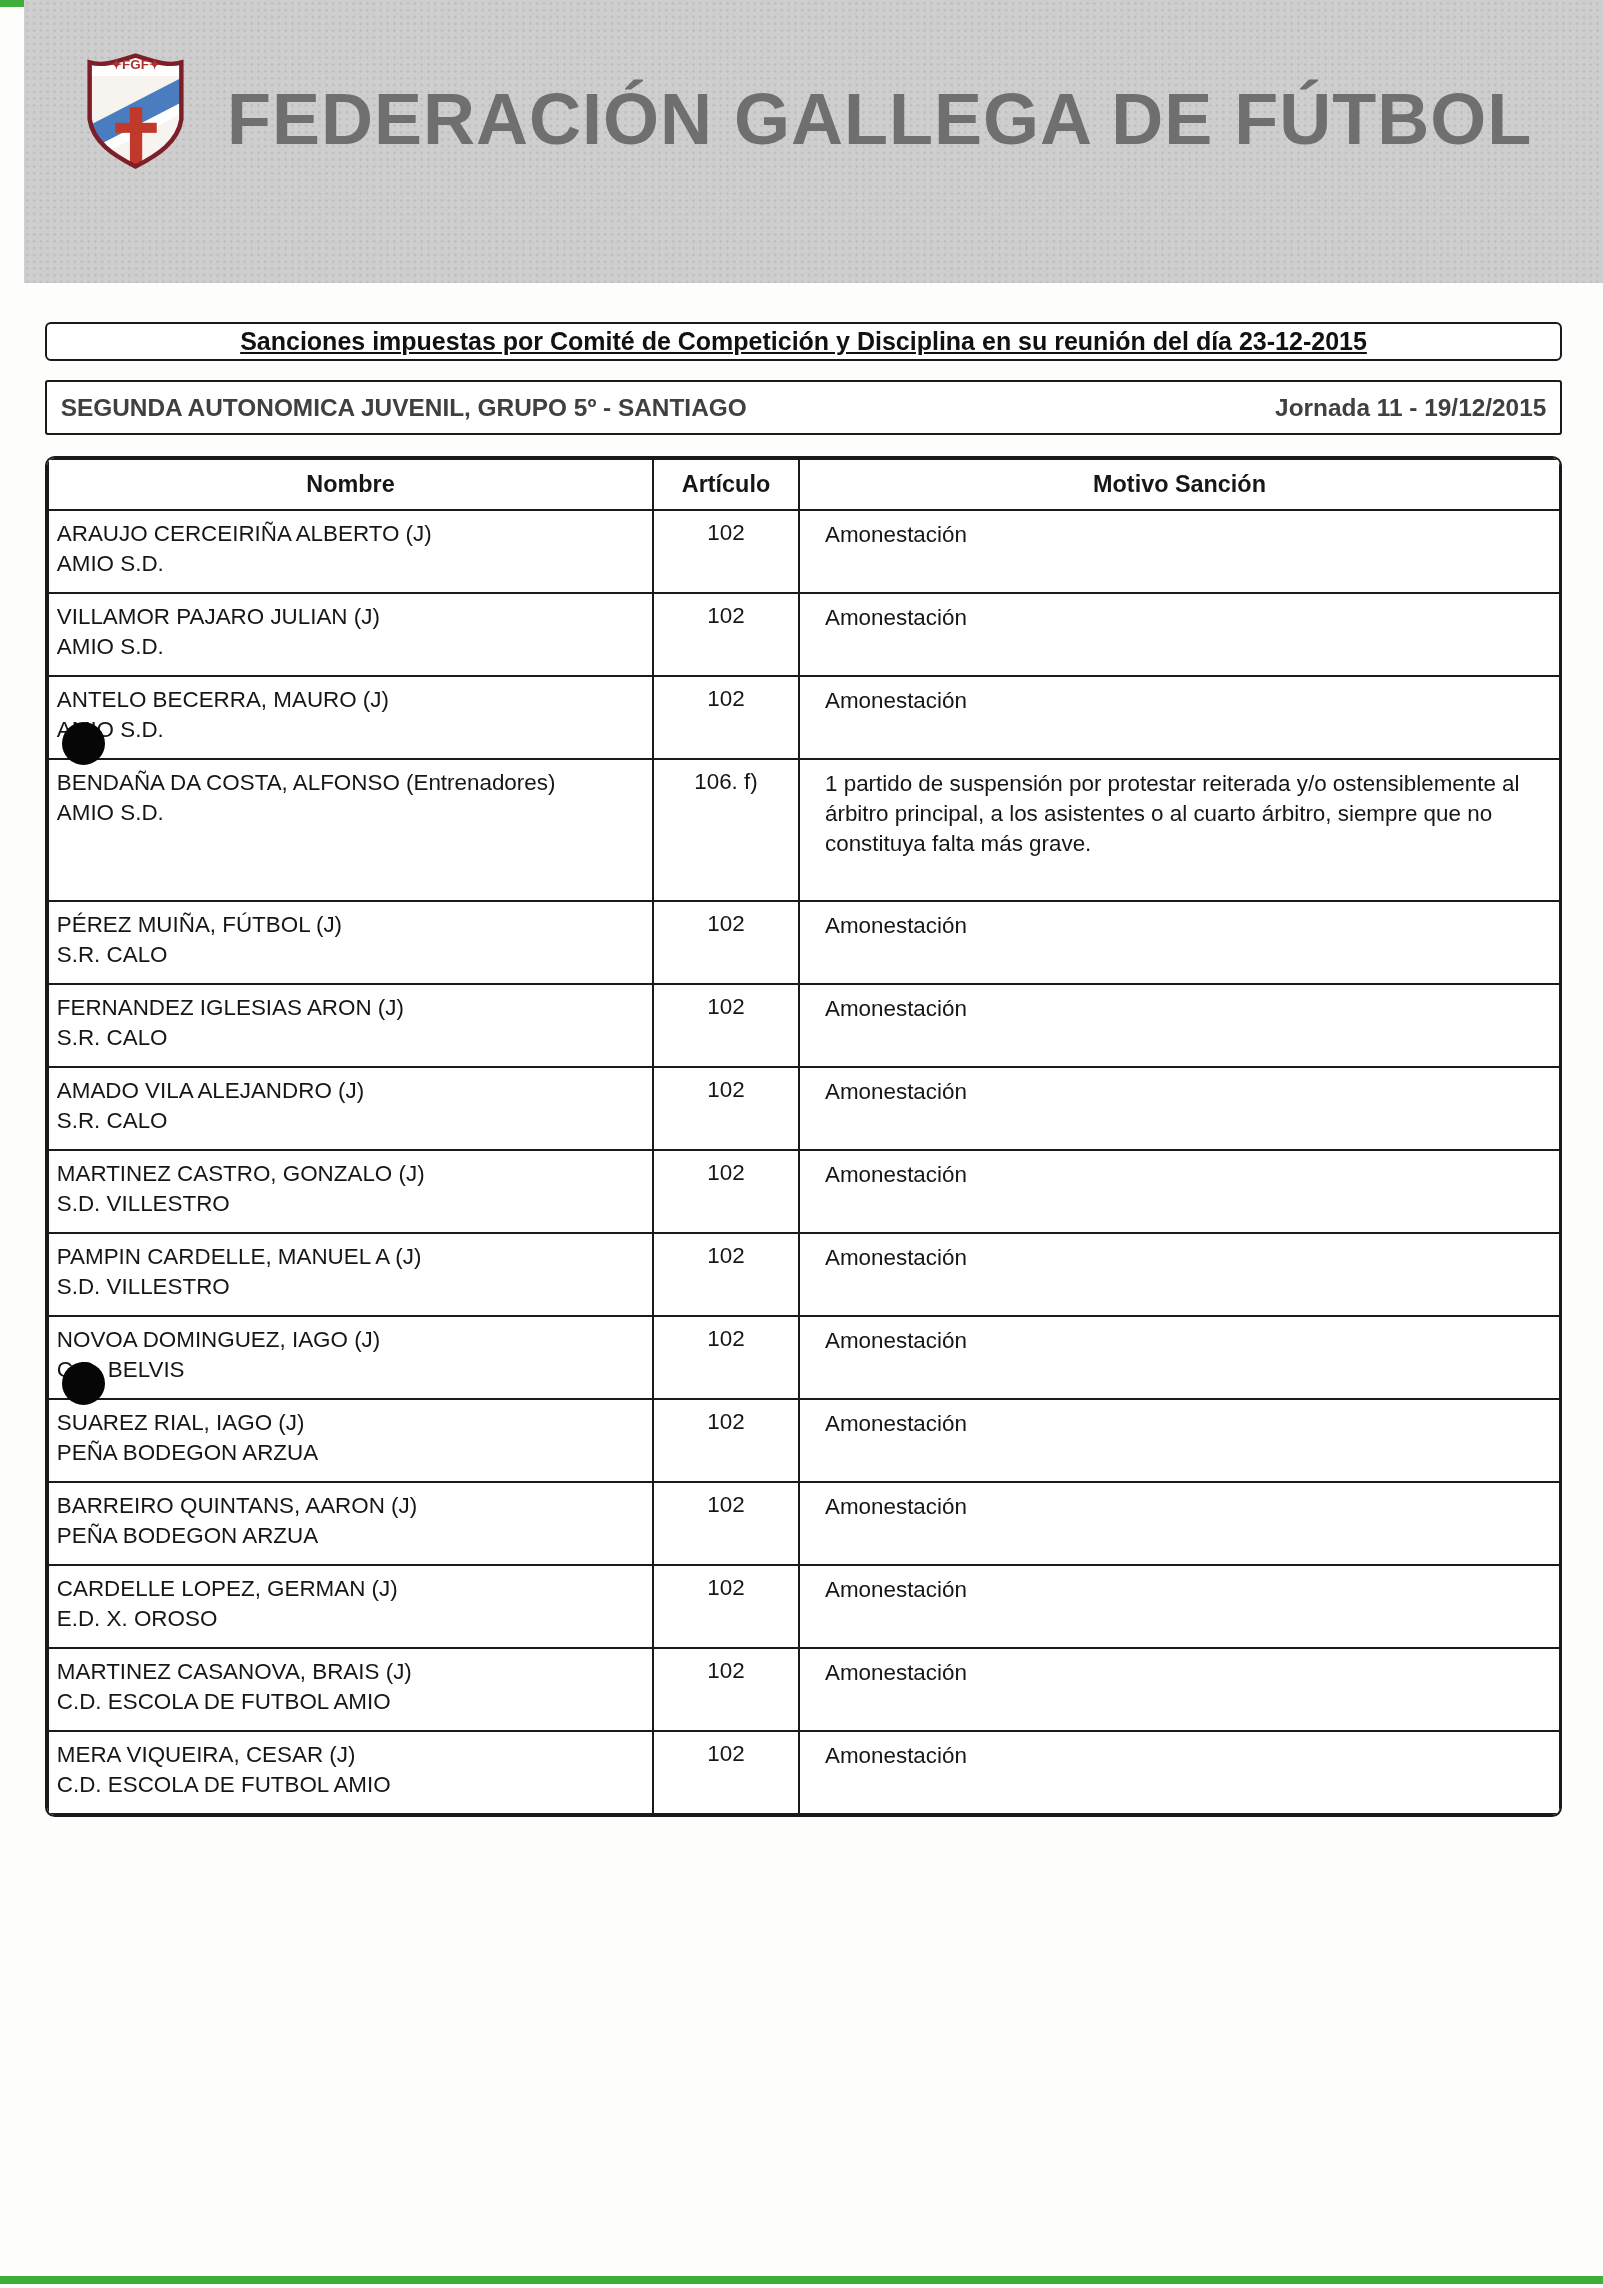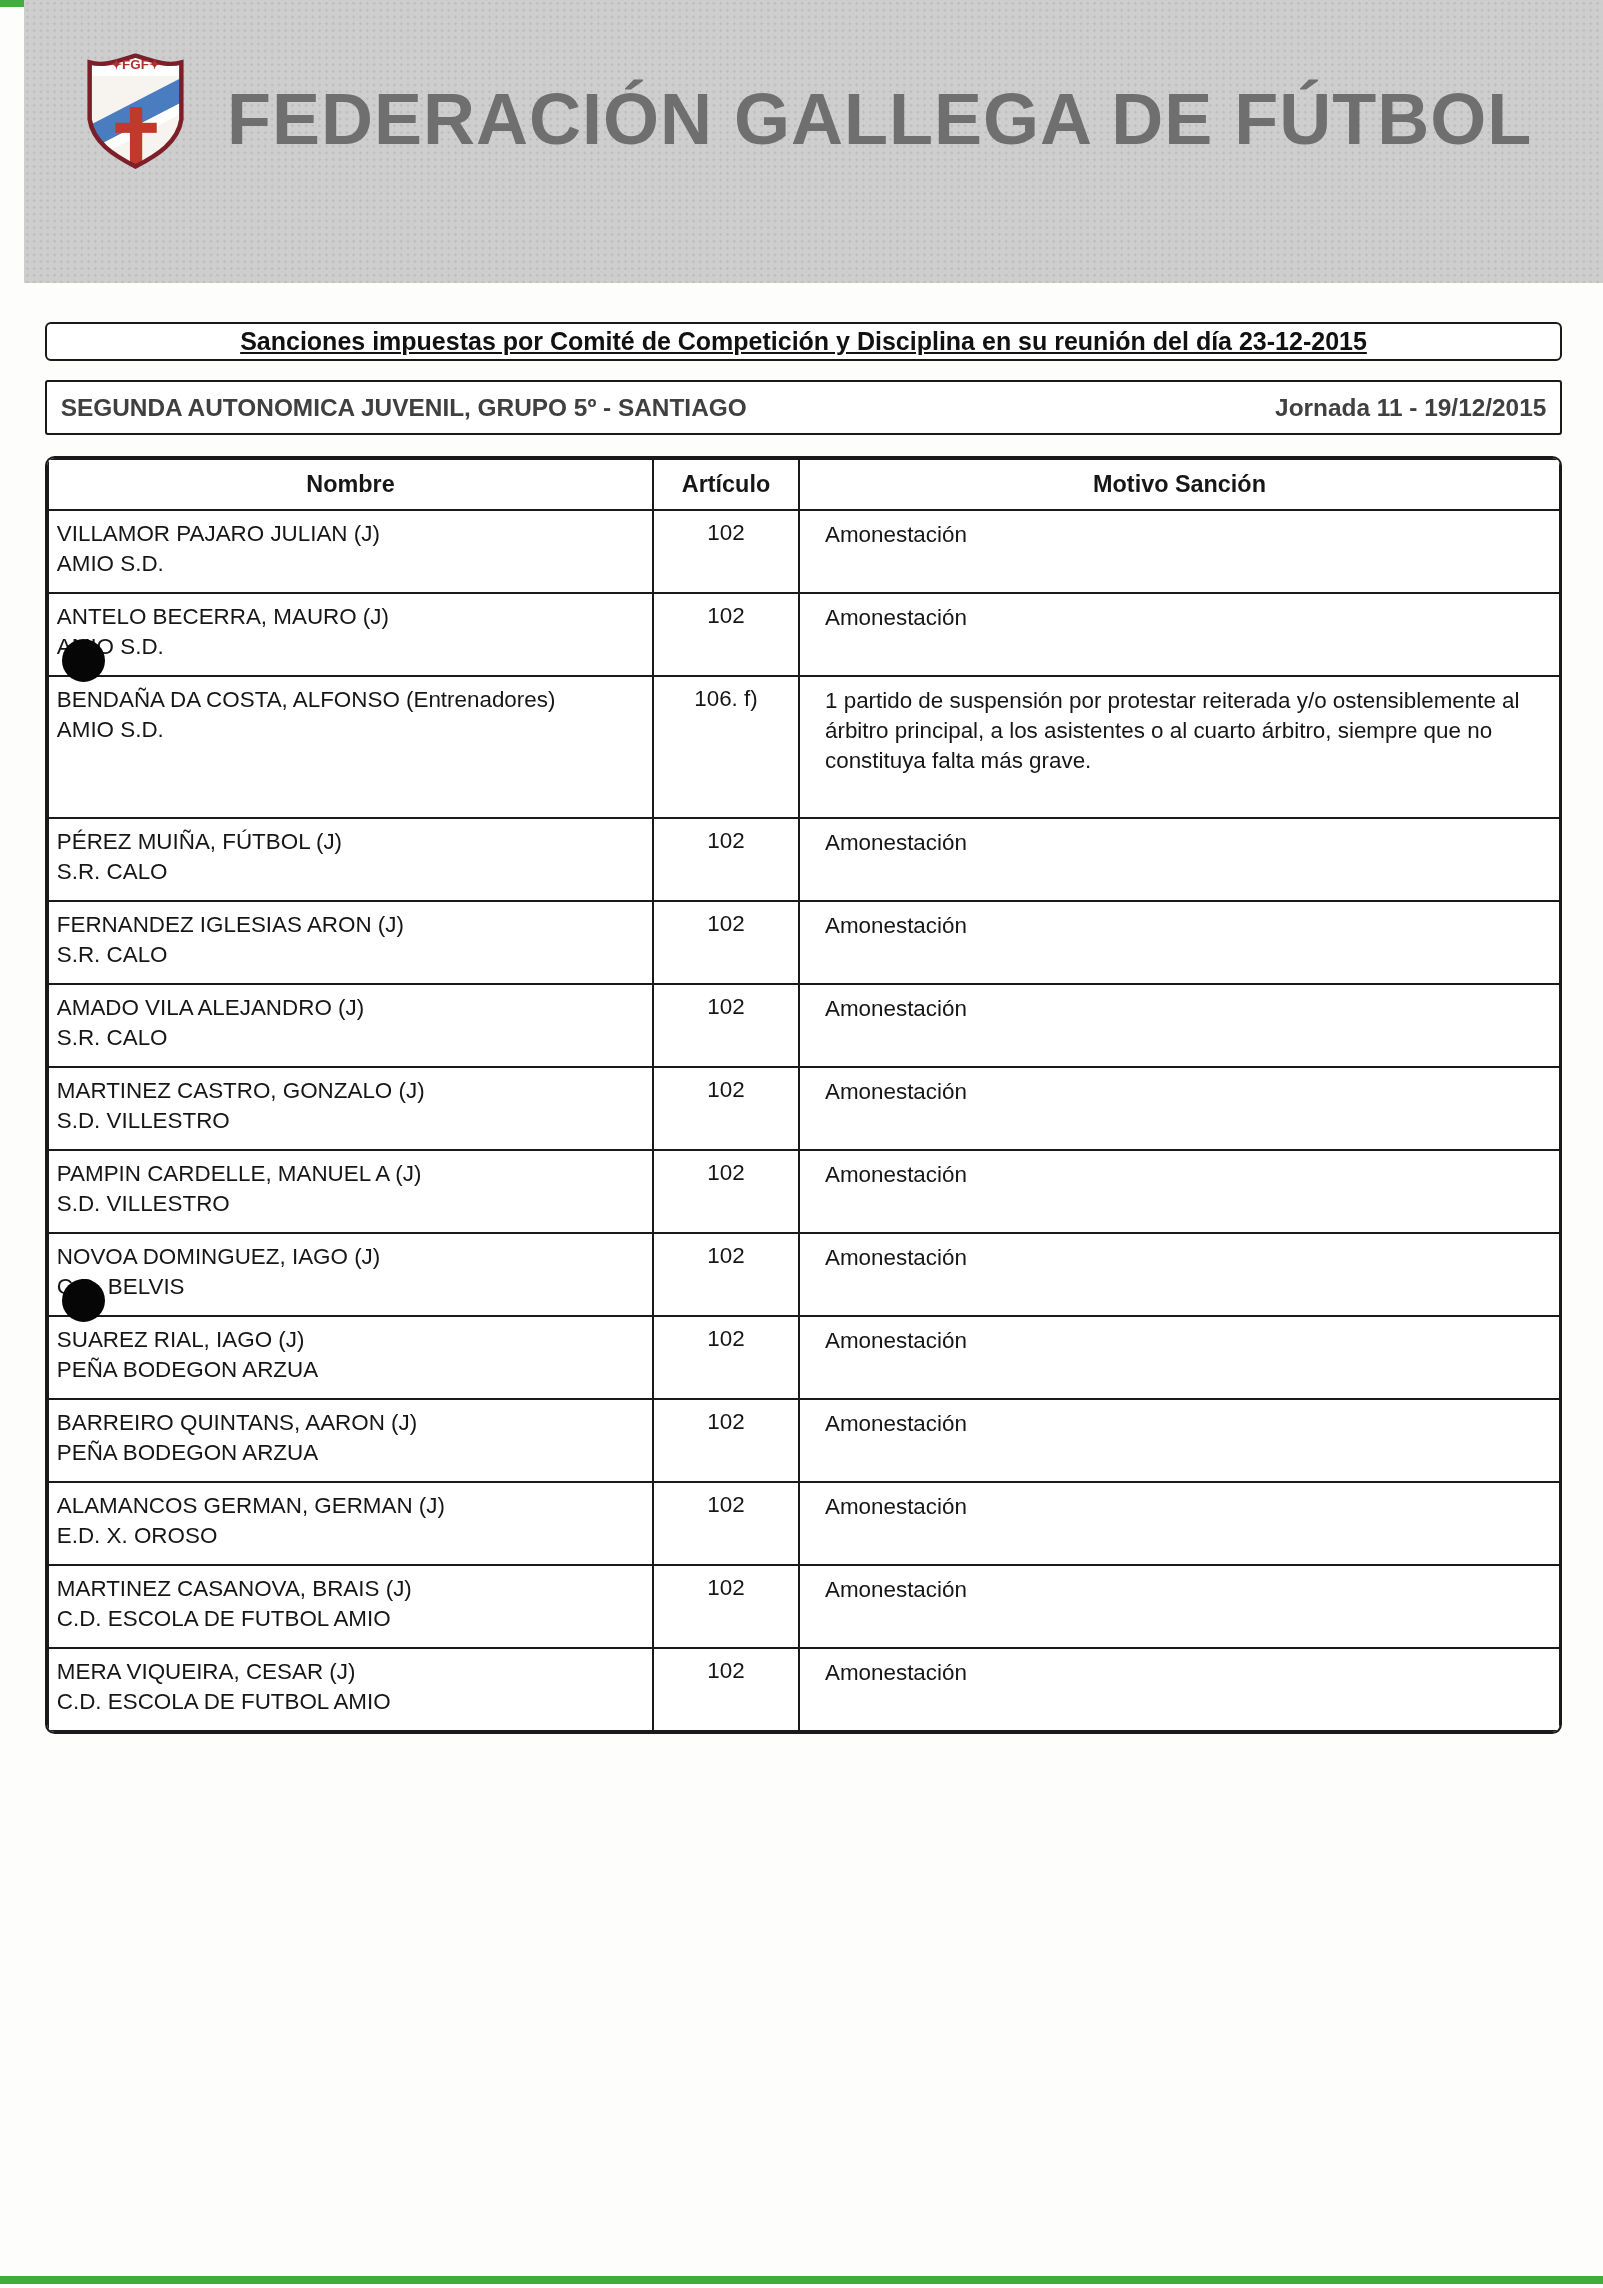--- a/index.html
+++ b/index.html
@@ -128,20 +128,29 @@
     <thead>
       <tr>
         <th>Nombre</th>
         <th>Artículo</th>
         <th>Motivo Sanción</th>
       </tr>
     </thead>
     <tbody id="rows">
         <tr>
     <td class="c-name">
+      <div class="player">ARAUJO CERCEIRIÑA ALBERTO (J)</div>
+      <div class="club">AMIO S.D.</div>
+
+    </td>
+    <td class="c-art">102</td>
+    <td class="c-motive">Amonestación</td>
+  </tr>
+        <tr>
+    <td class="c-name">
       <div class="player">VILLAMOR PAJARO JULIAN (J)</div>
       <div class="club">AMIO S.D.</div>
 
     </td>
     <td class="c-art">102</td>
     <td class="c-motive">Amonestación</td>
   </tr>
         <tr>
     <td class="c-name">
       <div class="player">ANTELO BECERRA, MAURO (J)</div>
@@ -227,21 +236,21 @@
     <td class="c-name">
       <div class="player">BARREIRO QUINTANS, AARON (J)</div>
       <div class="club">PEÑA BODEGON ARZUA</div>
 
     </td>
     <td class="c-art">102</td>
     <td class="c-motive">Amonestación</td>
   </tr>
         <tr>
     <td class="c-name">
-      <div class="player">ALAMANCOS GERMAN, GERMAN (J)</div>
+      <div class="player">CARDELLE LOPEZ, GERMAN (J)</div>
       <div class="club">E.D. X. OROSO</div>
 
     </td>
     <td class="c-art">102</td>
     <td class="c-motive">Amonestación</td>
   </tr>
         <tr>
     <td class="c-name">
       <div class="player">MARTINEZ CASANOVA, BRAIS (J)</div>
       <div class="club">C.D. ESCOLA DE FUTBOL AMIO</div>

